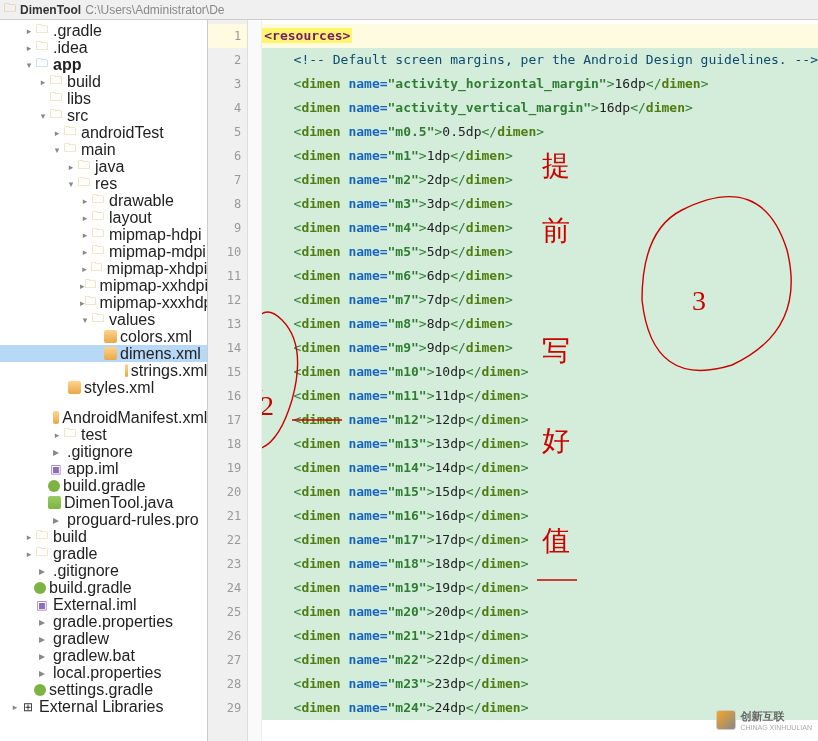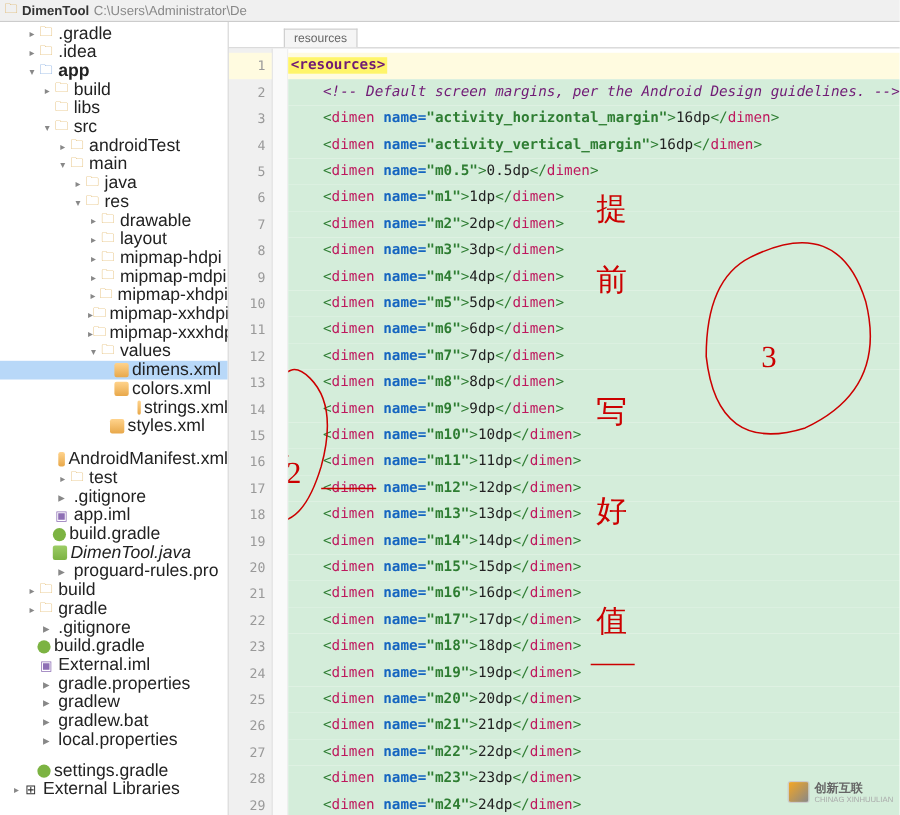--- a/index.html
+++ b/index.html
@@ -114,25 +114,25 @@
   padding-top: 4px;
   position: relative;
 }
 .line {
   height: 24px;
   line-height: 24px;
   white-space: pre;
 }
 .line.bg-green { background: #d4edda; }
 .line.first { background: #fffbe0; }
-.hl-tagbold { color: #be185d; font-weight: normal; }
+.hl-tagbold { color: #4d7c0f; font-weight: bold; }
 .hl-attr { color: #1565c0; font-weight: bold; }
 .hl-val { color: #2e7d32; font-weight: bold; }
 .hl-txt { color: #222; }
-.hl-comment { color: #701a75; font-style: italic; }
+.hl-comment { color: #0c4a6e; }
 .hl-brk { color: #2e7d32; }
 .hl-open { background: #fff56a; color:#701a75; font-weight:bold; padding:0 2px;}
 
 svg.annot {
   position: absolute;
   left: 0; top: 0;
   pointer-events: none;
 }
 .annot path, .annot circle, .annot line { stroke: #c00; fill: none; stroke-width: 1.4; }
 .annot text { fill: #c00; font-size: 28px; font-family: "KaiTi","STKaiti",serif; }
@@ -243,36 +243,36 @@
       <div class="tree-row" style="padding-left: 80px;">
         <span class="arrow">▸</span>
         <span class="icon icon-folder">🗀</span>
         <span class="tlabel">mipmap-xxxhdpi</span>
       </div>
       <div class="tree-row" style="padding-left: 80px;">
         <span class="arrow">▾</span>
         <span class="icon icon-folder">🗀</span>
         <span class="tlabel">values</span>
       </div>
+      <div class="tree-row" style="padding-left: 94px;">
+        <span class="arrow"></span>
+        <span class="icon icon-xml"></span>
+        <span class="tlabel">colors.xml</span>
+      </div>
       <div class="tree-row selected" style="padding-left: 94px;">
         <span class="arrow"></span>
         <span class="icon icon-xml"></span>
         <span class="tlabel">dimens.xml</span>
       </div>
-      <div class="tree-row" style="padding-left: 94px;">
-        <span class="arrow"></span>
-        <span class="icon icon-xml"></span>
-        <span class="tlabel">colors.xml</span>
-      </div>
       <div class="tree-row" style="padding-left: 94px; margin-left: 28px;">
         <span class="arrow"></span>
         <span class="icon icon-xml"></span>
         <span class="tlabel">strings.xml</span>
       </div>
-      <div class="tree-row" style="padding-left: 90px;">
+      <div class="tree-row" style="padding-left: 58px;">
         <span class="arrow"></span>
         <span class="icon icon-xml"></span>
         <span class="tlabel">styles.xml</span>
       </div>
       <div class="tree-row" style="padding-left: 48px; margin-top: 13px;">
         <span class="arrow"></span>
         <span class="icon icon-xml"></span>
         <span class="tlabel">AndroidManifest.xml</span>
       </div>
       <div class="tree-row" style="padding-left: 52px;">
@@ -288,21 +288,21 @@
       <div class="tree-row" style="padding-left: 38px;">
         <span class="arrow"></span>
         <span class="icon icon-iml">▣</span>
         <span class="tlabel">app.iml</span>
       </div>
       <div class="tree-row" style="padding-left: 38px;">
         <span class="arrow"></span>
         <span class="icon icon-gradle"></span>
         <span class="tlabel">build.gradle</span>
       </div>
-      <div class="tree-row" style="padding-left: 38px; font-style: italic;">
+      <div class="tree-row" style="padding-left: 38px;">
         <span class="arrow"></span>
         <span class="icon icon-java"></span>
         <span class="tlabel">DimenTool.java</span>
       </div>
       <div class="tree-row" style="padding-left: 38px;">
         <span class="arrow"></span>
         <span class="icon icon-file">▸</span>
         <span class="tlabel">proguard-rules.pro</span>
       </div>
       <div class="tree-row" style="padding-left: 24px;">
@@ -343,36 +343,33 @@
       <div class="tree-row" style="padding-left: 24px;">
         <span class="arrow"></span>
         <span class="icon icon-file">▸</span>
         <span class="tlabel">gradlew.bat</span>
       </div>
       <div class="tree-row" style="padding-left: 24px;">
         <span class="arrow"></span>
         <span class="icon icon-file">▸</span>
         <span class="tlabel">local.properties</span>
       </div>
-      <div class="tree-row" style="padding-left: 24px; margin-top: 11px;">
+      <div class="tree-row" style="padding-left: 24px;">
         <span class="arrow"></span>
         <span class="icon icon-gradle"></span>
         <span class="tlabel">settings.gradle</span>
       </div>
       <div class="tree-row" style="padding-left: 10px;">
         <span class="arrow">▸</span>
         <span class="icon icon-lib">⊞</span>
         <span class="tlabel">External Libraries</span>
       </div>
     </div>
 
   <div class="editor">
-    <div class="tabbar">
-      <div class="tab">resources</div>
-    </div>
     <div class="code-area">
       <div class="gutter" id="gutter">
           <div class="ln first">1</div>
           <div class="ln">2</div>
           <div class="ln">3</div>
           <div class="ln">4</div>
           <div class="ln">5</div>
           <div class="ln">6</div>
           <div class="ln">7</div>
           <div class="ln">8</div>

